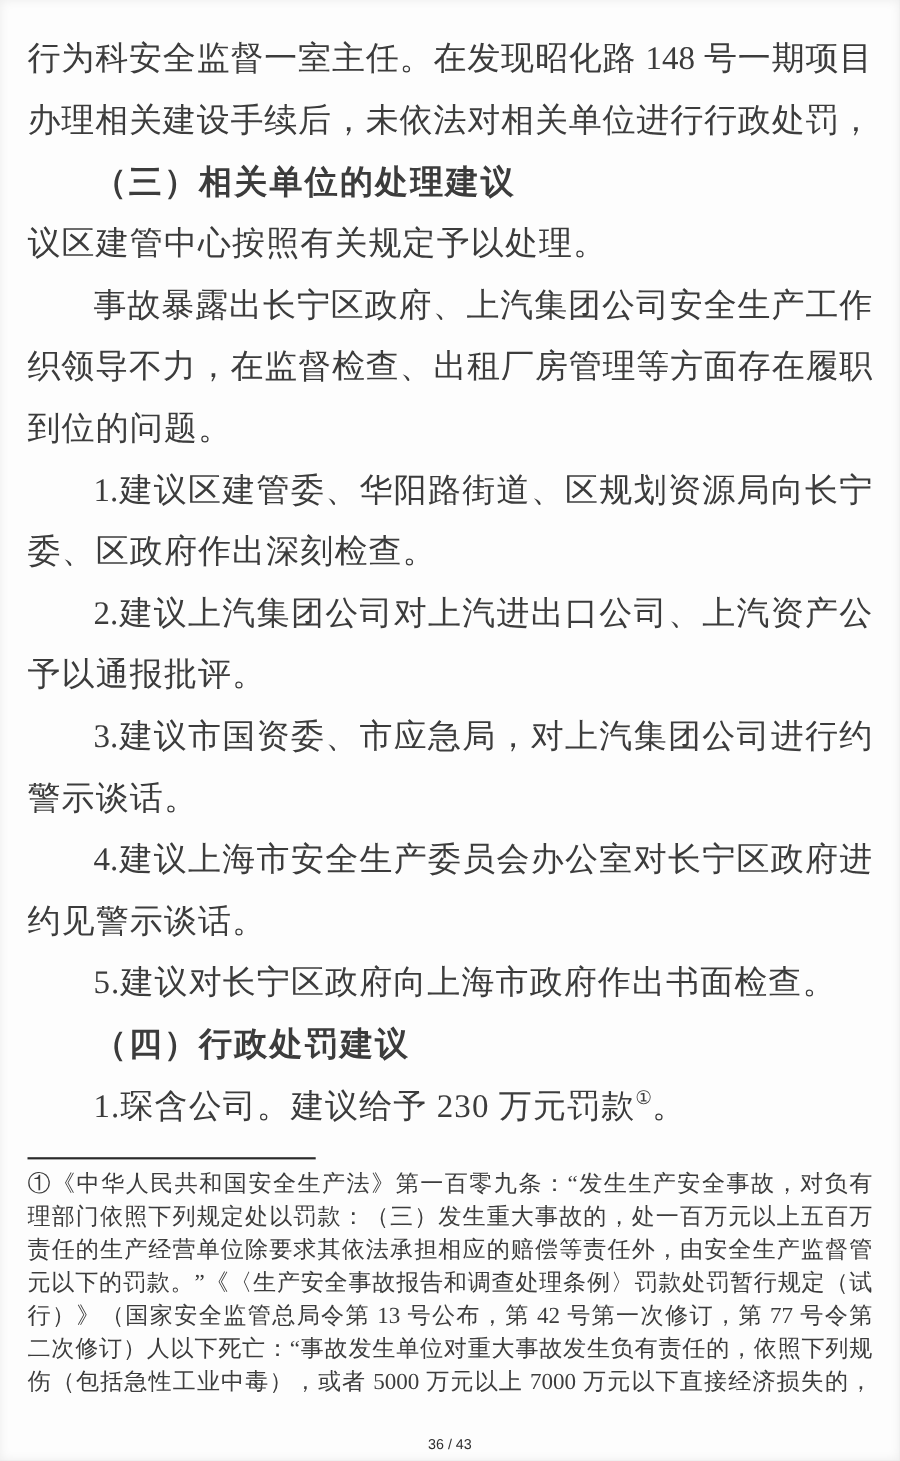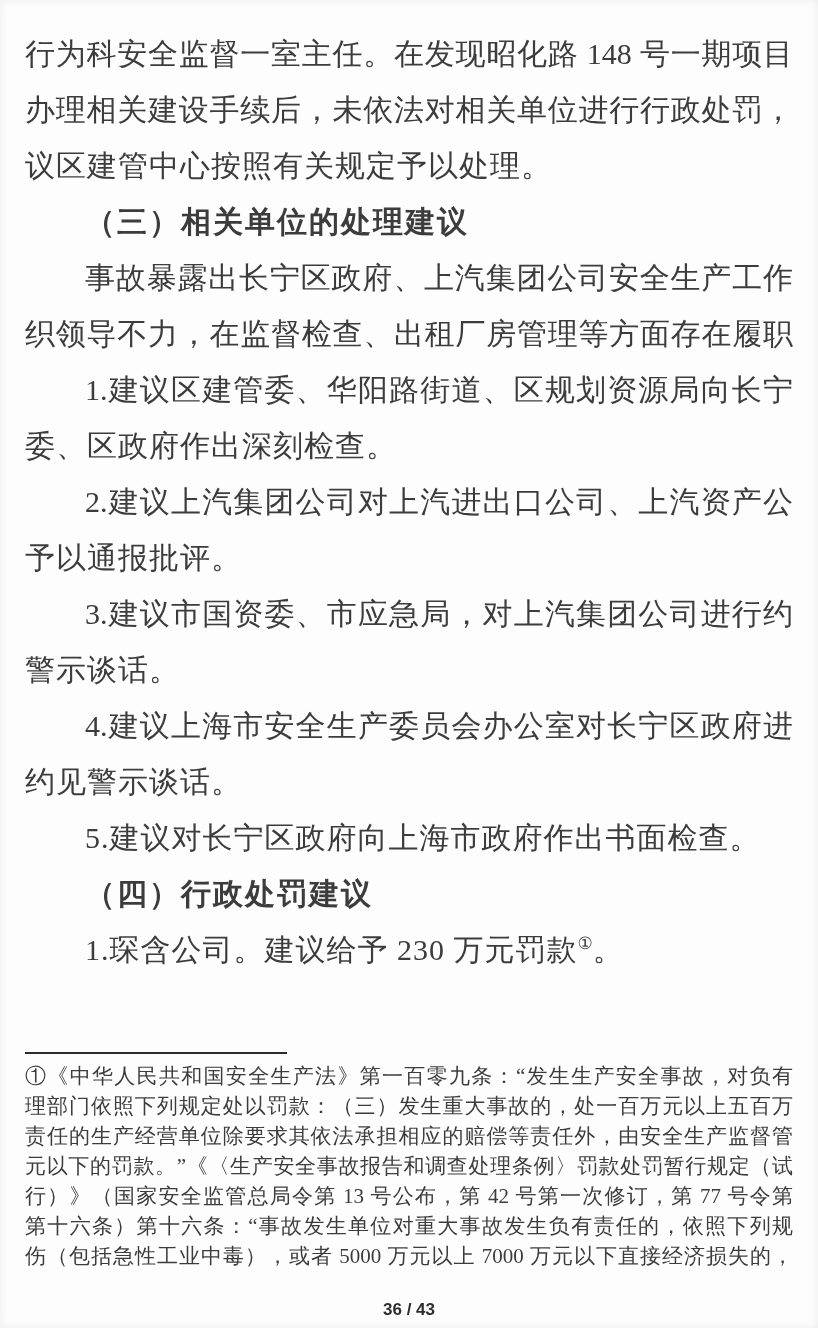--- a/index.html
+++ b/index.html
@@ -73,39 +73,40 @@
     text-align: justify;
     text-align-last: justify;
   }
   .page-footer {
     position: absolute;
     left: 0;
     right: 0;
     bottom: 8px;
     text-align: center;
     font-family: "Liberation Sans", "DejaVu Sans", sans-serif;
-    font-weight: bold;
-    font-size: 17px;
+    font-weight: normal;
+    font-size: 13px;
     color: #2e2e2e;
   }
 </style>
 </head>
 <body>
 
 <div class="page">
 
   <div class="content">
     <div class="line fill">行为科安全监督一室主任。在发现昭化路 148 号一期项目未</div>
     <div class="line fill">办理相关建设手续后，未依法对相关单位进行行政处罚，建</div>
+    <div class="line heading indent">（三）相关单位的处理建议</div>
+
     <div class="line">议区建管中心按照有关规定予以处理。</div>
-
-    <div class="line heading indent">（三）相关单位的处理建议</div>
 
     <div class="line fill indent">事故暴露出长宁区政府、上汽集团公司安全生产工作组</div>
     <div class="line fill">织领导不力，在监督检查、出租厂房管理等方面存在履职不</div>
+    <div class="line">到位的问题。</div>
 
     <div class="line fill indent">1.建议区建管委、华阳路街道、区规划资源局向长宁区</div>
     <div class="line">委、区政府作出深刻检查。</div>
 
     <div class="line fill indent">2.建议上汽集团公司对上汽进出口公司、上汽资产公司</div>
     <div class="line">予以通报批评。</div>
 
     <div class="line fill indent">3.建议市国资委、市应急局，对上汽集团公司进行约见</div>
     <div class="line">警示谈话。</div>
 
@@ -119,19 +120,19 @@
     <div class="line indent"><span>1.琛含公司。建议给予 230 万元罚款</span><span class="sup-ref">①</span><span>。</span></div>
   </div>
 
   <div class="footnote">
     <div class="footnote-rule"></div>
     <div class="fn-line fill">①《中华人民共和国安全生产法》第一百零九条：“发生生产安全事故，对负有</div>
     <div class="fn-line fill">理部门依照下列规定处以罚款：（三）发生重大事故的，处一百万元以上五百万</div>
     <div class="fn-line fill">责任的生产经营单位除要求其依法承担相应的赔偿等责任外，由安全生产监督管</div>
     <div class="fn-line fill">元以下的罚款。”《〈生产安全事故报告和调查处理条例〉罚款处罚暂行规定（试</div>
     <div class="fn-line fill">行）》（国家安全监管总局令第 13 号公布，第 42 号第一次修订，第 77 号令第</div>
-    <div class="fn-line fill">第十六条）第十六条：“事故发生单位对重大事故发生负有责任的，依照下列规</div>
+    <div class="fn-line fill">二次修订）人以下死亡：“事故发生单位对重大事故发生负有责任的，依照下列规</div>
     <div class="fn-line fill">伤（包括急性工业中毒），或者 5000 万元以上 7000 万元以下直接经济损失的，</div>
   </div>
 
   <div class="page-footer">36 / 43</div>
 
 </div>
 
 </body></html>

